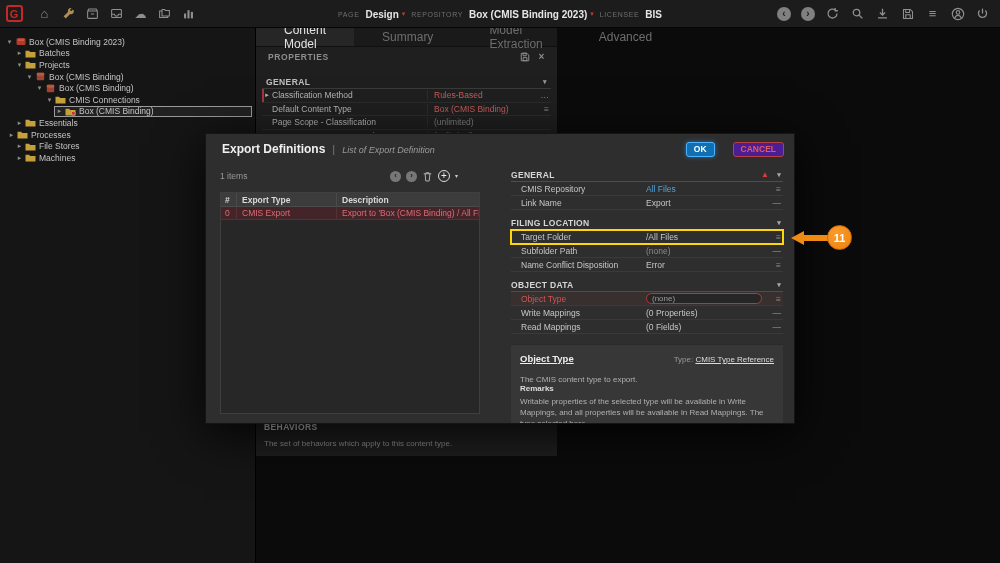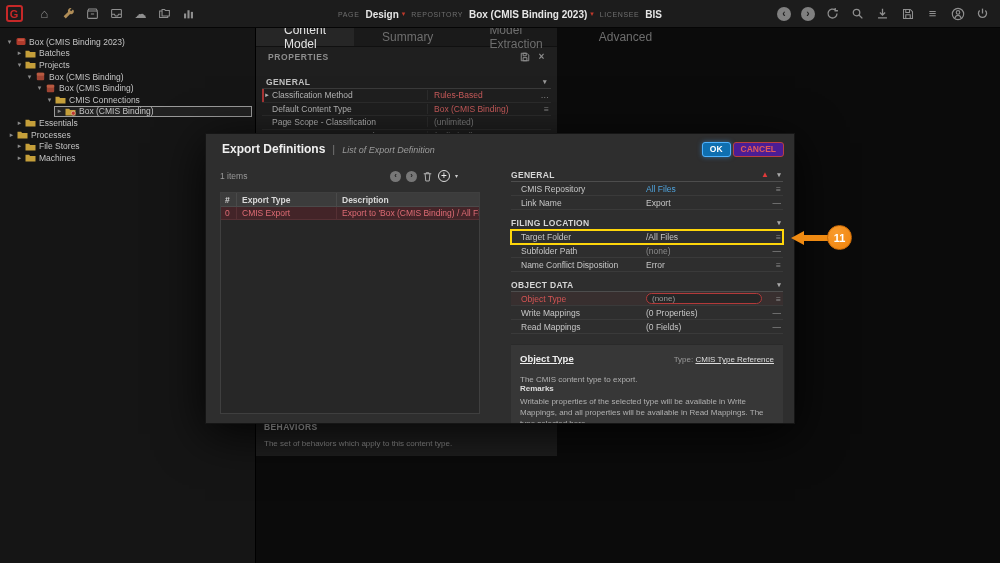--- a/index.html
+++ b/index.html
@@ -56,21 +56,21 @@
   .behaviors{position:absolute;left:0;right:16px;top:394px}
   .bh-title{padding-left:8px;font-size:8.5px;font-weight:bold;color:#c9c9c9;letter-spacing:.4px}
   .bh-desc{padding-left:8px;margin-top:7px;font-size:8px;color:#8f8f8f}
   
   .modal{position:absolute;left:205px;top:133px;width:590px;height:291px;background:#2e2e2e;
     border:1px solid #151515;box-shadow:0 10px 45px rgba(0,0,0,.85);z-index:10}
   .modal-head{position:absolute;left:0;right:0;top:0;height:30px;display:flex;align-items:center;padding:0 10px 0 16px}
   .m-title{font-size:12px;font-weight:bold;color:#f0f0f0}
   .m-sep{margin:0 7px;color:#777;font-size:11px}
   .m-sub{font-size:9px;font-style:italic;color:#9a9a9a;position:relative;top:1px}
-  .m-btns{margin-left:auto;display:flex;gap:2px}
+  .m-btns{margin-left:auto;display:flex;gap:18px}
   .btn{height:15px;border-radius:3px;font-size:8.5px;font-weight:bold;display:flex;align-items:center;
     justify-content:center;padding:0 7px;cursor:pointer}
   .btn-ok{background:#0f6fb0;border:1px solid #4db2ff;color:#fff;box-shadow:0 0 5px rgba(60,170,255,.5)}
   .btn-cancel{background:#4c1d95;border:1px solid #b94040;color:#e05b5b}
   
   .mlist{position:absolute;left:14px;top:34px;width:260px;bottom:9px}
   .mlist-top{display:flex;align-items:center;height:16px}
   .mcount{font-size:8.5px;color:#9a9a9a}
   .mtools{margin-left:auto;display:flex;align-items:center;gap:5px;margin-right:22px}
   .mtool{cursor:pointer;display:flex;align-items:center;justify-content:center;line-height:0}

